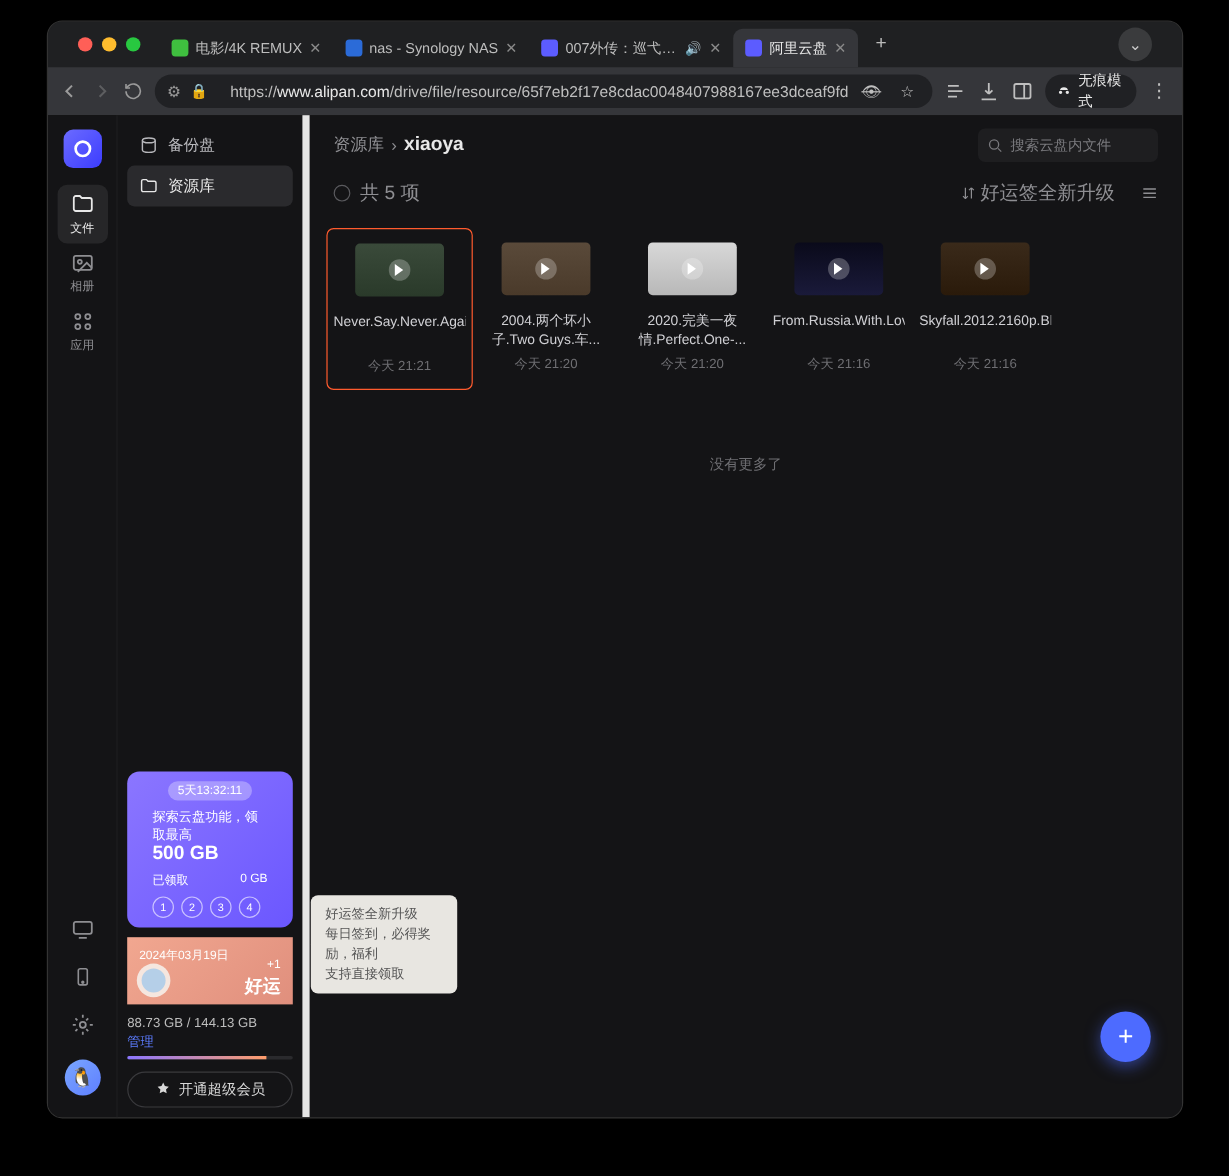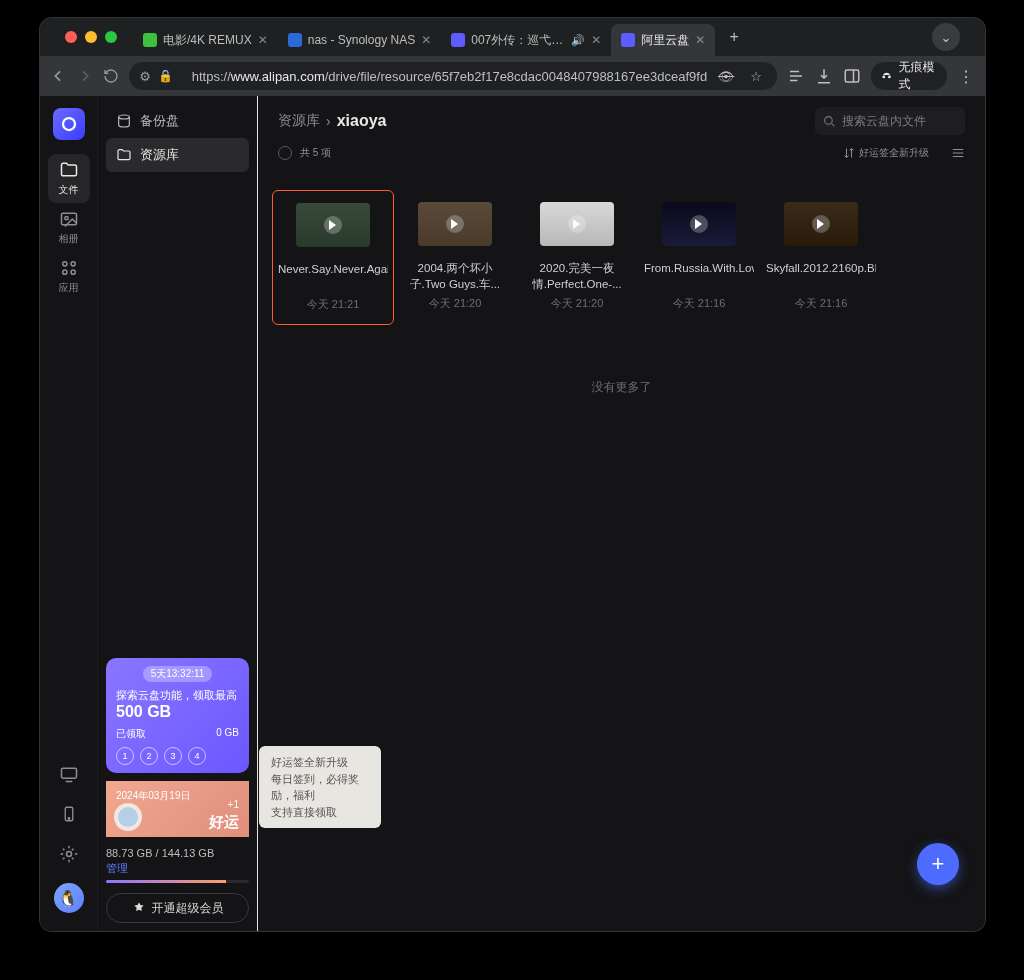--- a/index.html
+++ b/index.html
@@ -43,27 +43,27 @@
 .rail .logo svg { width: 18px; height: 18px; }
 .rail .item { width: 42px; display: flex; flex-direction: column; align-items: center; gap: 3px; color: #8e8e92; font-size: 10px; padding: 6px 0; border-radius: 8px; }
 .rail .item.active { background: #262628; color: #e8e8e8; }
 .rail .item svg { width: 20px; height: 20px; }
 .rail .spacer { flex: 1; }
 .rail .bottom { display: flex; flex-direction: column; align-items: center; gap: 18px; padding-bottom: 18px; }
 .rail .bottom .bi { width: 22px; height: 22px; color: #8e8e92; display: flex; align-items: center; justify-content: center; }
 .rail .avatar { width: 30px; height: 30px; border-radius: 50%; background: linear-gradient(135deg,#7aa6ff,#5e7fff); display: flex; align-items: center; justify-content: center; font-size: 16px; }
 
 
-.panel { width: 160px; border-right: 1px solid #e5e5e5; display: flex; flex-direction: column; padding: 8px; }
+.panel { width: 160px; border-right: 6px solid #e5e5e5; display: flex; flex-direction: column; padding: 8px; }
 .pitem { height: 34px; display: flex; align-items: center; gap: 8px; padding: 0 10px; color: #b8b8bc; font-size: 13px; border-radius: 6px; }
 .pitem svg { width: 16px; height: 16px; }
 .pitem.selected { background: #2a2a2d; color: #e8e8e8; }
 .pspacer { flex: 1; }
 
-.promo1 { background: linear-gradient(135deg,#8b76ff,#6b57ff); border-radius: 10px; padding: 8px 10px; color: #fff; font-size: 11px; overflow: hidden; position: relative; }
+.promo1 { background: linear-gradient(135deg,#8b76ff,#6b57ff); border-radius: 10px; padding: 8px 21px; color: #fff; font-size: 11px; overflow: hidden; position: relative; }
 .promo1 .timer { background: rgba(255,255,255,0.3); border-radius: 10px; padding: 1px 8px; display: inline-block; font-size: 10px; margin-bottom: 4px; }
 .promo1 .big { font-size: 16px; font-weight: 700; }
 .promo1 .row { display: flex; justify-content: space-between; font-size: 10px; margin-top: 6px; }
 .promo1 .dots { display: flex; gap: 6px; margin-top: 6px; }
 .promo1 .dot { width: 18px; height: 18px; border: 1px solid rgba(255,255,255,0.6); border-radius: 50%; font-size: 9px; display: flex; align-items: center; justify-content: center; }
 
 .promo2 { margin-top: 8px; background: linear-gradient(135deg,#f1a790,#e08f7d); border-radius: 0; padding: 8px 10px; color: #fff; font-size: 11px; position: relative; height: 56px; }
 .promo2 .date { font-size: 10px; }
 .promo2 .plus { position: absolute; right: 10px; top: 18px; font-size: 10px; }
 .promo2 .luck { position: absolute; right: 10px; top: 32px; font-size: 15px; font-weight: 700; }
@@ -80,21 +80,21 @@
 
 .upgrade { margin-top: 10px; height: 30px; border: 1px solid #3a3a3d; border-radius: 15px; display: flex; align-items: center; justify-content: center; gap: 6px; color: #d8d8d8; font-size: 12px; }
 
 
 .main { flex: 1; display: flex; flex-direction: column; }
 .mhead { height: 50px; display: flex; align-items: center; padding: 0 20px; gap: 10px; }
 .crumbs { flex: 1; color: #8e8e92; font-size: 14px; display: flex; align-items: center; gap: 6px; }
 .crumbs .cur { color: #e8e8e8; font-size: 16px; font-weight: 600; }
 .search { width: 150px; height: 28px; background: #1e1e20; border-radius: 6px; display: flex; align-items: center; padding: 0 8px; gap: 6px; color: #7a7a7e; font-size: 12px; }
 
-.mbar { height: 30px; display: flex; align-items: flex-start; padding: 0 20px; gap: 8px; color: #8e8e92; font-size: 10px; }
+.mbar { height: 30px; display: flex; align-items: center; padding: 0 20px; gap: 8px; color: #8e8e92; font-size: 16px; }
 .mbar .check { width: 14px; height: 14px; border: 1.5px solid #5a5a5e; border-radius: 50%; }
 .mbar .spacer { flex: 1; }
 .mbar .sort, .mbar .view { display: flex; align-items: center; gap: 4px; color: #8e8e92; }
 
 .grid { display: flex; gap: 0; padding: 14px; flex-wrap: wrap; }
 .card { width: 122px; display: flex; flex-direction: column; align-items: center; padding: 6px; border-radius: 6px; }
 .card.sel { border: 1.5px solid #ff5b2e; }
 .thumb { width: 74px; height: 44px; background: #3a3a3d; border-radius: 4px; margin-top: 6px; position: relative; display: flex; align-items: center; justify-content: center; }
 .thumb .play { width: 18px; height: 18px; border-radius: 50%; background: rgba(255,255,255,0.25); display: flex; align-items: center; justify-content: center; }
 .thumb .play::before { content:""; border: 5px solid transparent; border-left: 7px solid #fff; margin-left: 3px; }

